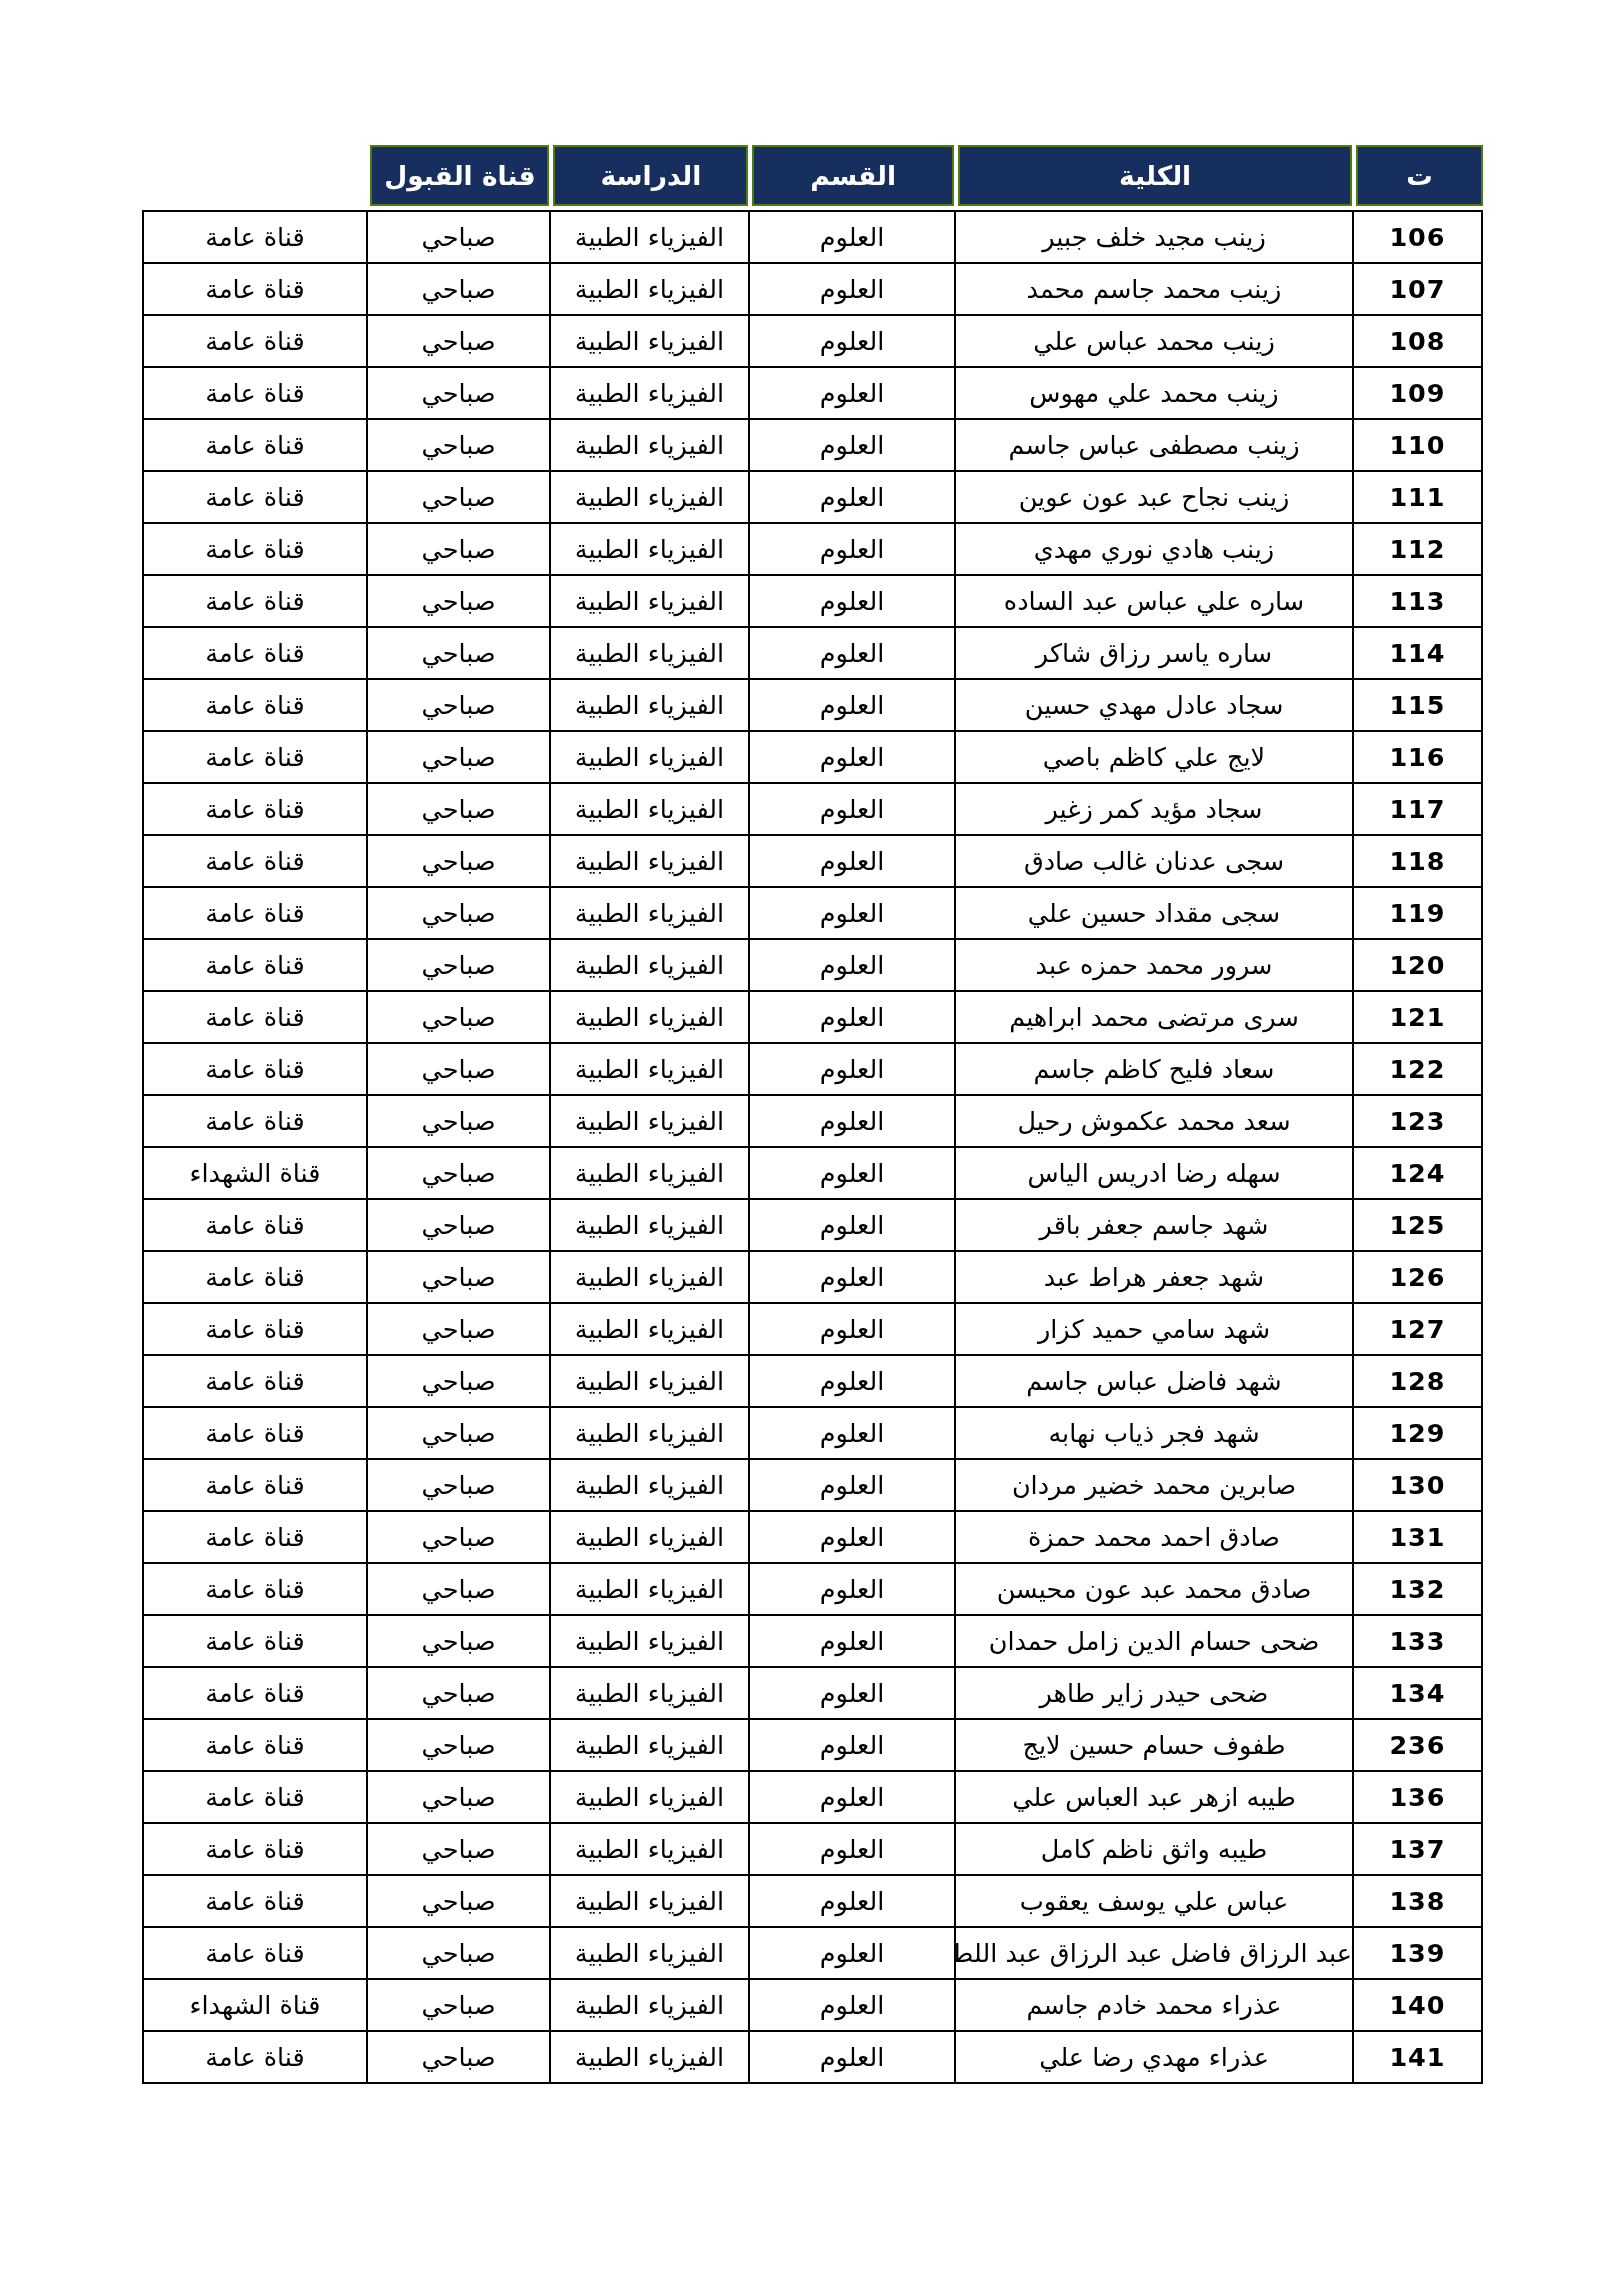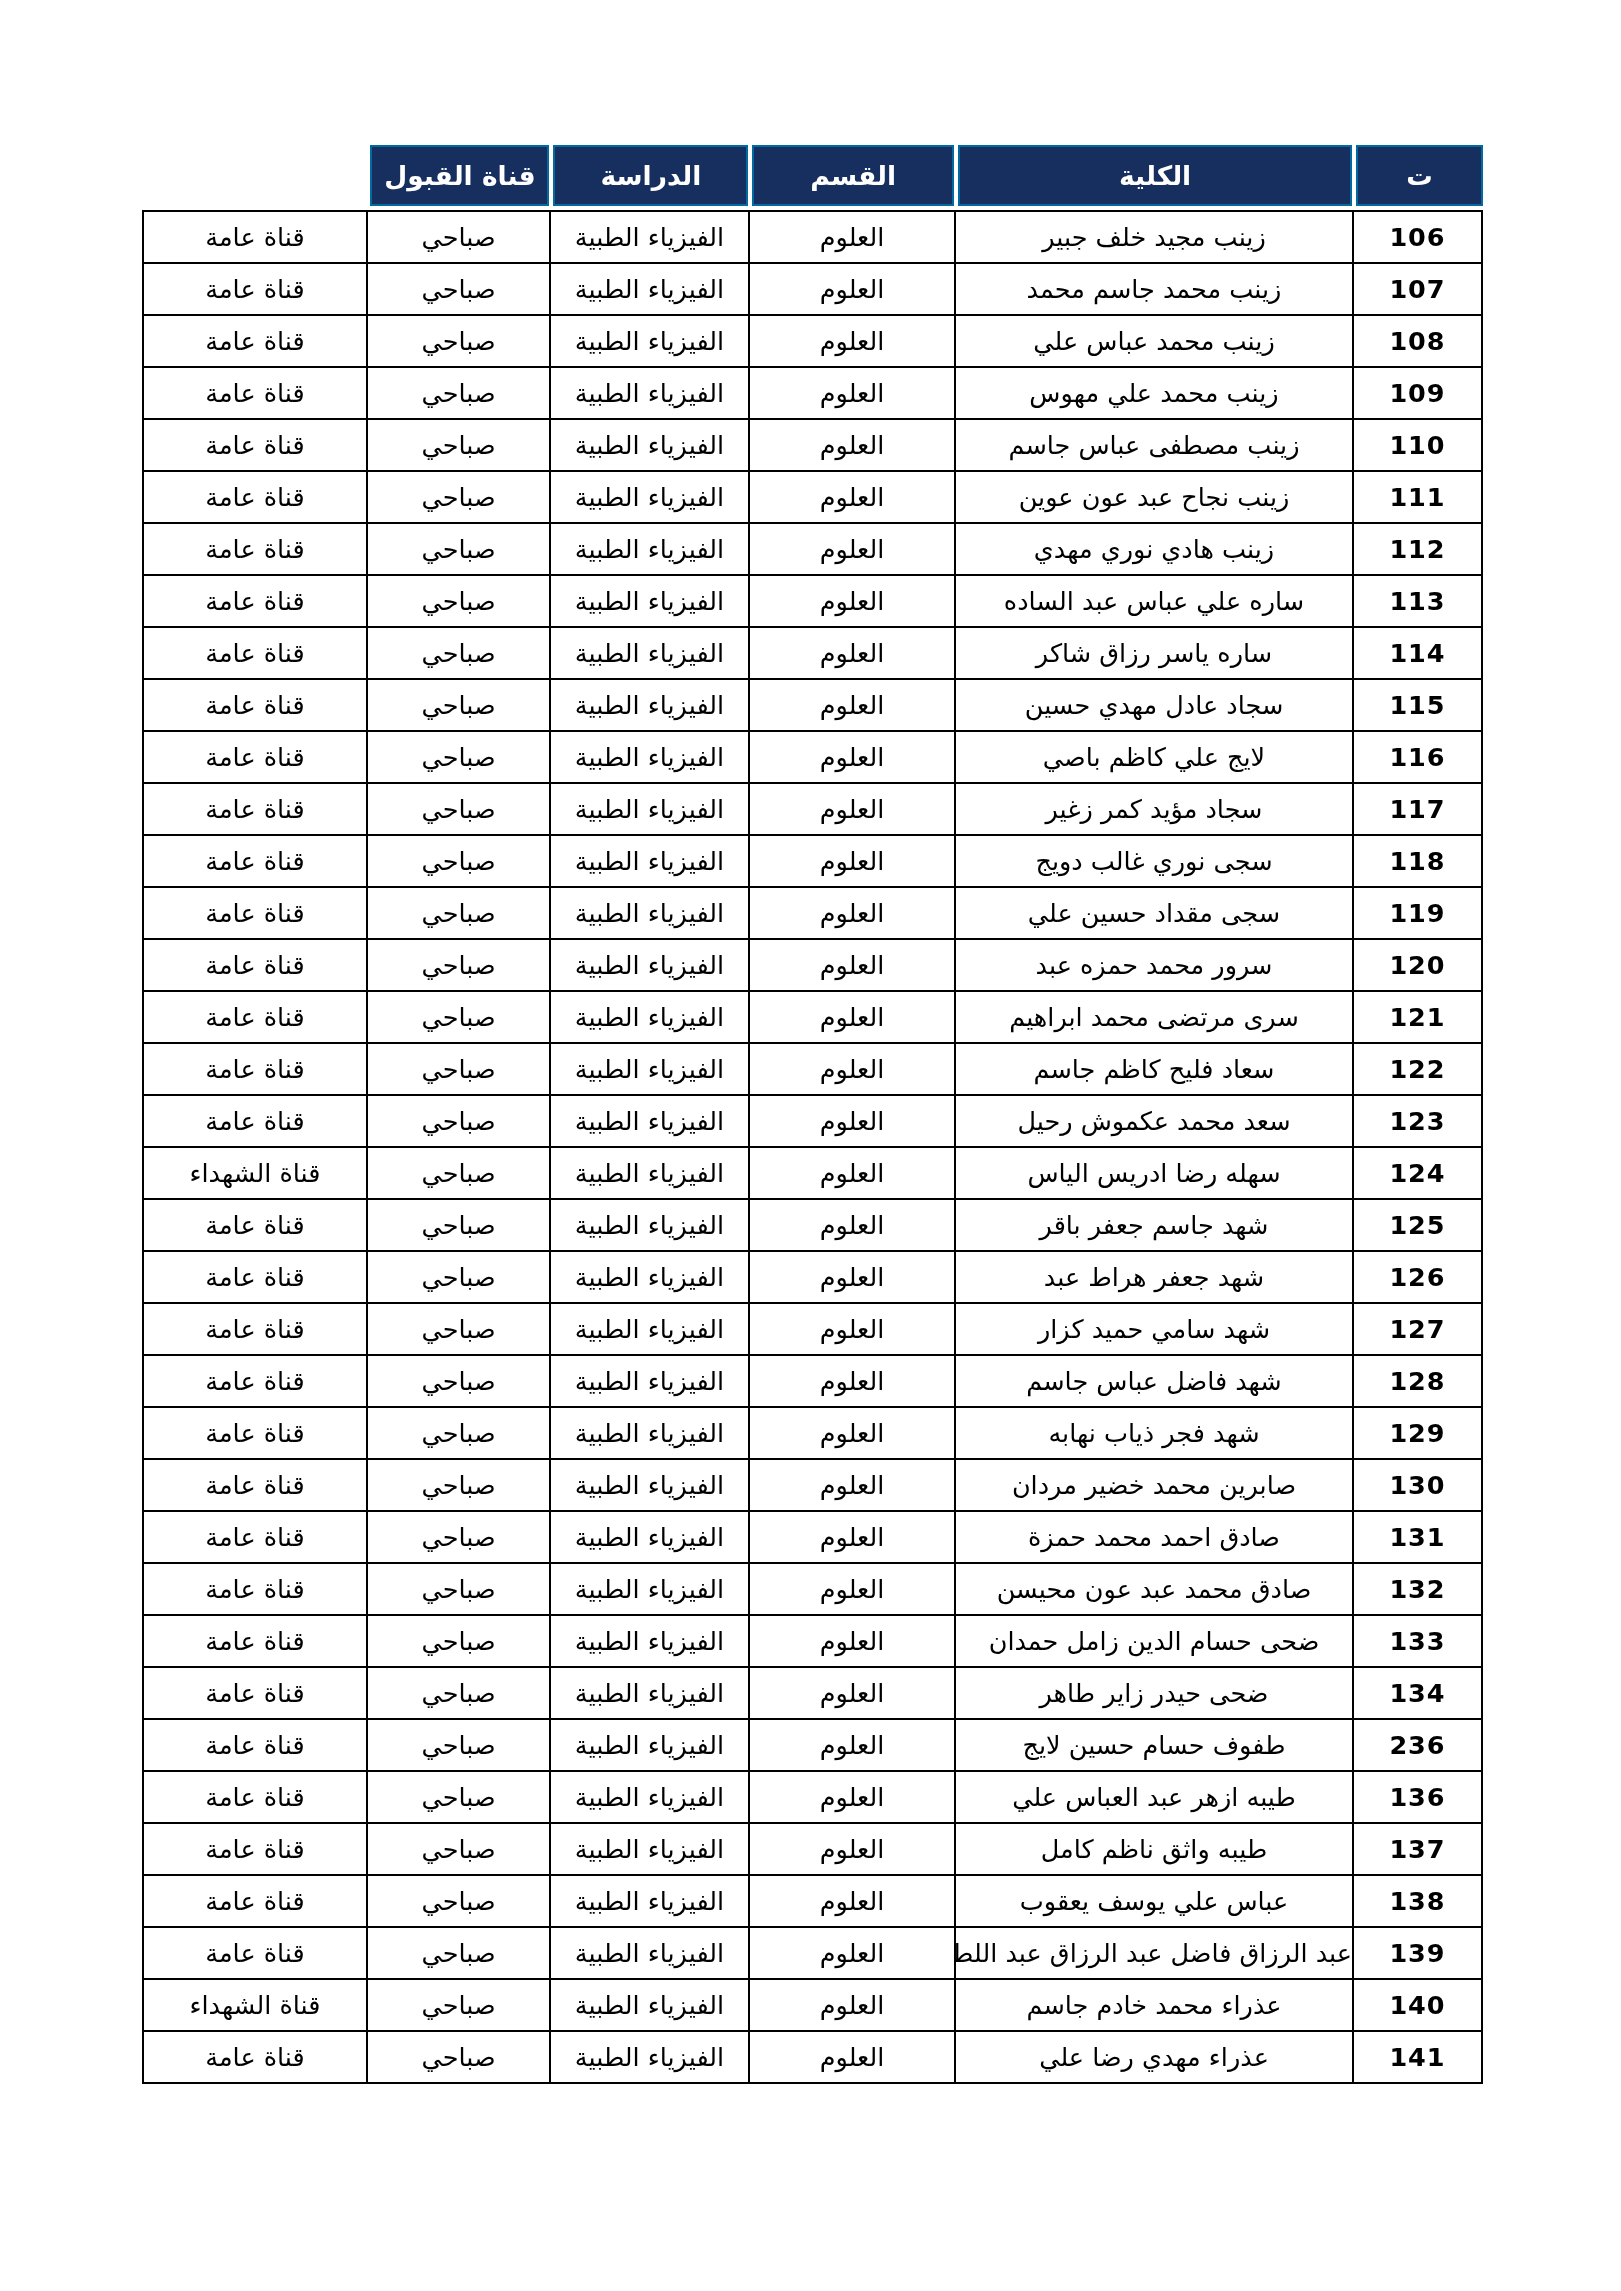--- a/index.html
+++ b/index.html
@@ -24,21 +24,21 @@
   
   .header-row {
     display: grid;
     grid-template-columns: 127px 394px 202px 195px 179px 222px;
     column-gap: 3.9px;
     height: 61px;
     margin-bottom: 3.9px;
   }
   .header-cell {
     background: #172f5f;
-    border: 2px solid #0369a1;
+    border: 2px solid #4d7c0f;
     color: #ffffff;
     font-weight: bold;
     font-size: 26.5px;
     display: flex;
     align-items: center;
     justify-content: center;
     overflow: hidden;
     white-space: nowrap;
   }
   
@@ -183,21 +183,21 @@
         <tr>
       <td class="cell-no">117</td>
       <td class="cell-name">سجاد مؤيد كمر زغير</td>
       <td class="cell-college">العلوم</td>
       <td class="cell-dept">الفيزياء الطبية</td>
       <td class="cell-study">صباحي</td>
       <td class="cell-channel">قناة عامة</td>
     </tr>
         <tr>
       <td class="cell-no">118</td>
-      <td class="cell-name">سجى نوري غالب دويج</td>
+      <td class="cell-name">سجى عدنان غالب صادق</td>
       <td class="cell-college">العلوم</td>
       <td class="cell-dept">الفيزياء الطبية</td>
       <td class="cell-study">صباحي</td>
       <td class="cell-channel">قناة عامة</td>
     </tr>
         <tr>
       <td class="cell-no">119</td>
       <td class="cell-name">سجى مقداد حسين علي</td>
       <td class="cell-college">العلوم</td>
       <td class="cell-dept">الفيزياء الطبية</td>

